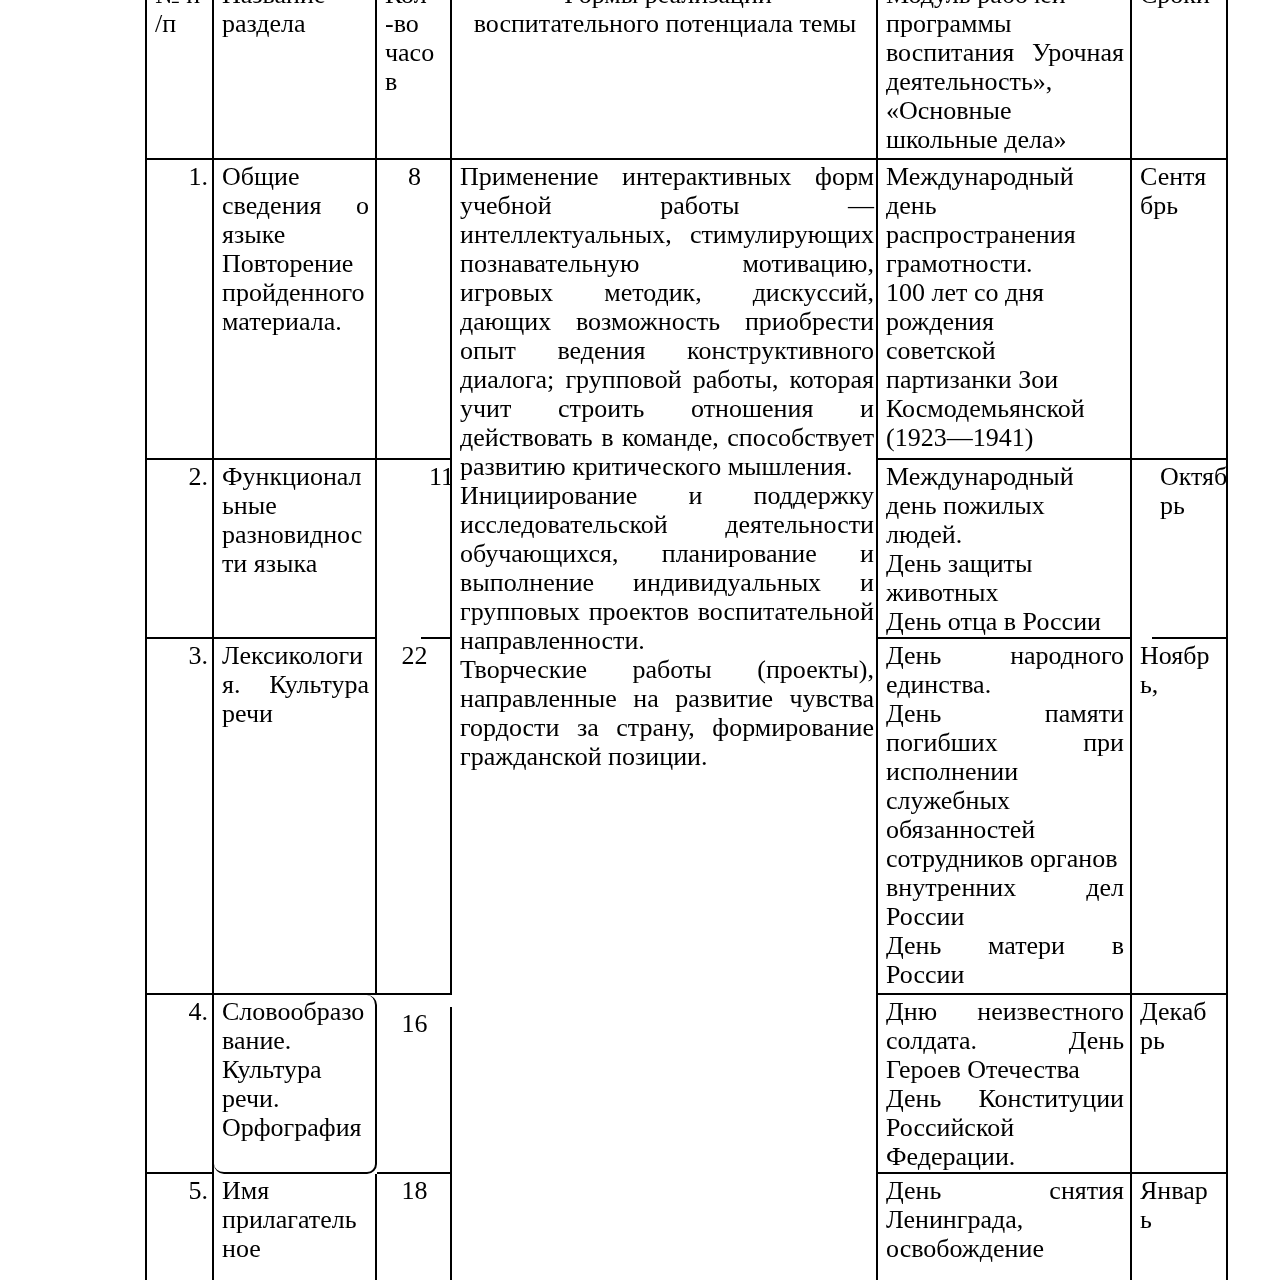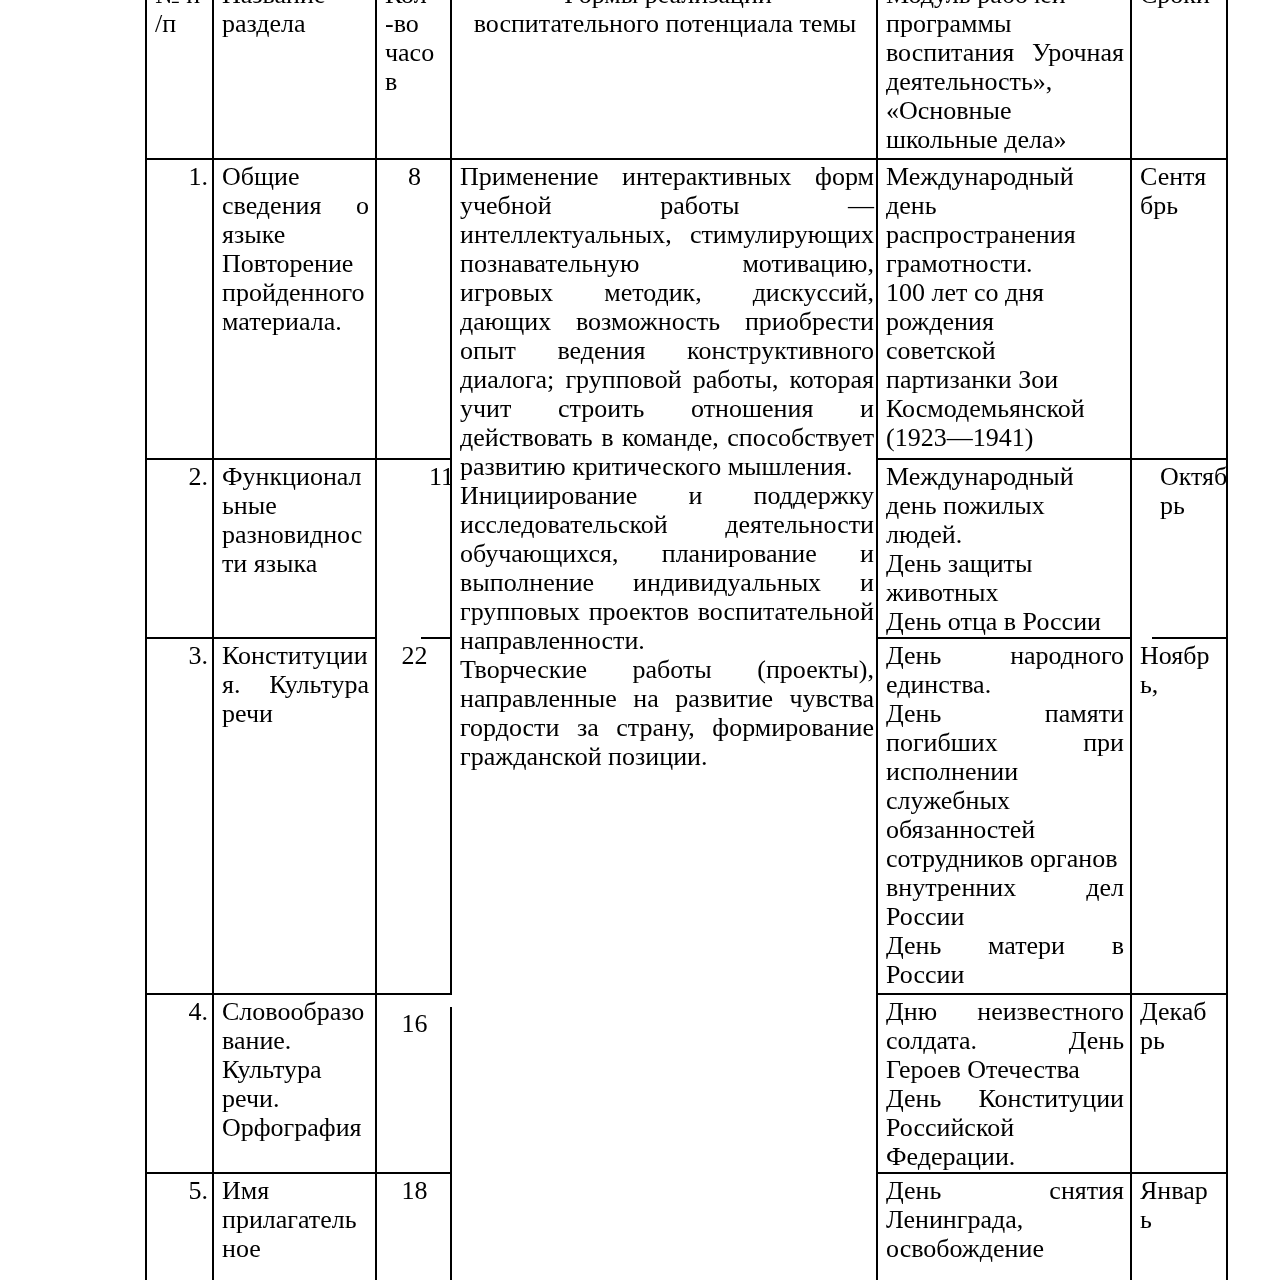--- a/index.html
+++ b/index.html
@@ -109,21 +109,21 @@
         <div class="ln">День отца в России</div>
       </div>
       <div class="cell" style="grid-area: 3 / 6; margin-left: 20px;">
         <div class="ln">Октяб</div>
         <div class="ln">рь</div>
       </div>
       <div class="cell num" style="grid-area: 4 / 1;">
         <div class="ln" style="text-align: right;">3.</div>
       </div>
       <div class="cell" style="grid-area: 4 / 2;">
-        <div class="ln">Конституции</div>
+        <div class="ln">Лексикологи</div>
         <div class="ln jl">я. Культура</div>
         <div class="ln">речи</div>
       </div>
       <div class="cell hours" style="grid-area: 4 / 3;">
         <div class="ln" style="text-align: center;">22</div>
       </div>
       <div class="cell" style="grid-area: 4 / 5;">
         <div class="ln jl">День народного</div>
         <div class="ln">единства.</div>
         <div class="ln jl">День памяти</div>
@@ -137,21 +137,21 @@
         <div class="ln jl">День матери в</div>
         <div class="ln">России</div>
       </div>
       <div class="cell" style="grid-area: 4 / 6;">
         <div class="ln">Ноябр</div>
         <div class="ln">ь,</div>
       </div>
       <div class="cell num" style="grid-area: 5 / 1;">
         <div class="ln" style="text-align: right;">4.</div>
       </div>
-      <div class="cell" style="grid-area: 5 / 2;">
+      <div class="cell" style="grid-area: 5 / 2; border-radius: 10px;">
         <div class="ln">Словообразо</div>
         <div class="ln">вание.</div>
         <div class="ln">Культура</div>
         <div class="ln">речи.</div>
         <div class="ln">Орфография</div>
       </div>
       <div class="cell hours" style="grid-area: 5 / 3; margin-top: 12px;">
         <div class="ln" style="text-align: center;">16</div>
       </div>
       <div class="cell" style="grid-area: 5 / 5;">

